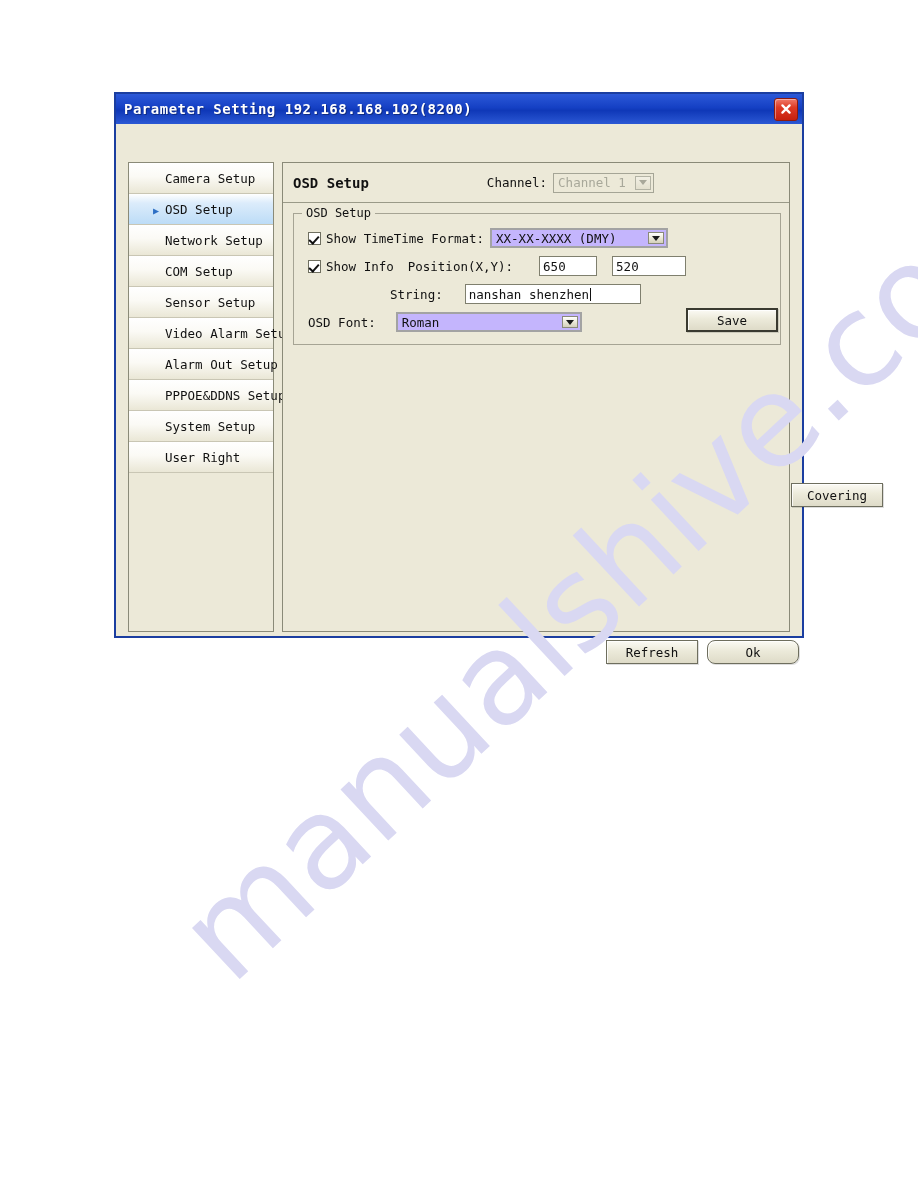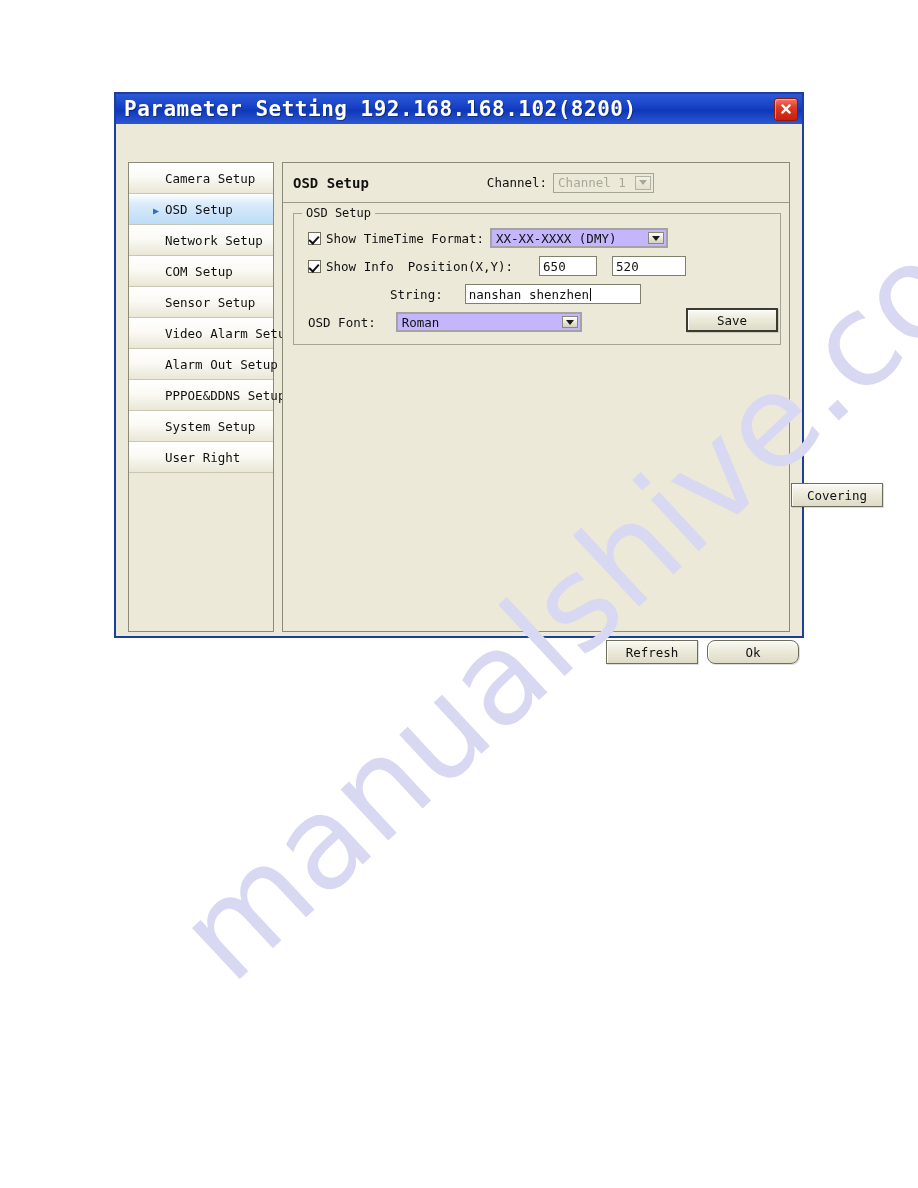--- a/index.html
+++ b/index.html
@@ -56,21 +56,21 @@
     background: linear-gradient(to bottom, #2c59d8 0%, #1540c4 45%, #0f38b8 55%, #2b58d4 100%);
     display: flex;
     align-items: center;
     padding: 0 4px 0 8px;
     box-sizing: border-box;
     position: relative;
   }
   #titlebar-text {
     color: #ffffff;
     font-family: "DejaVu Sans Mono", monospace;
-    font-size: 21px;
+    font-size: 14px;
     font-weight: bold;
     letter-spacing: 0.5px;
     text-shadow: 1px 1px 0 #00000055;
     flex: 1;
   }
   #close-button {
     width: 22px;
     height: 21px;
     background: linear-gradient(to bottom, #f07a6a 0%, #df3a24 40%, #c6200e 100%);
     border: 1px solid #8e1a0c;

